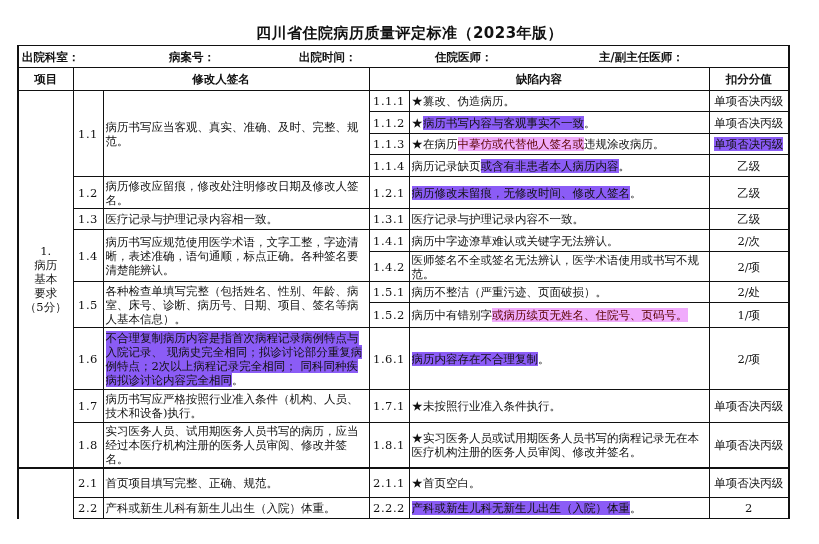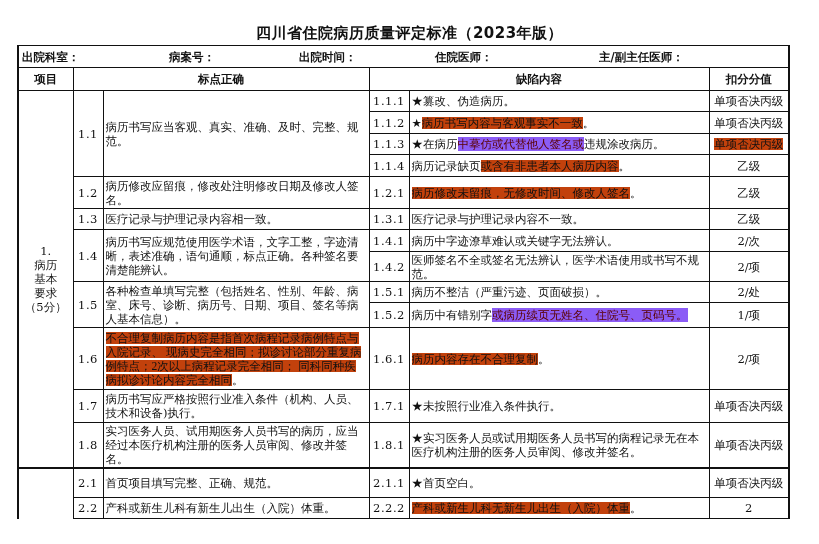--- a/index.html
+++ b/index.html
@@ -12,22 +12,22 @@
                table-layout: fixed; width: 771px; }
   table.main td { border: 1px solid #111; padding: 0 2px; font-size: 11.5px; line-height: 14px;
                   vertical-align: middle; overflow: hidden; }
   .bold-sans { font-family: "DejaVu Sans", "Liberation Sans", sans-serif; font-weight: bold; font-size: 11px; }
   .info-row td { height: 21px; border-top: 2px solid #111; }
   .info-cell { position: relative; }
   .info-item { position: absolute; top: 4px; text-align: right; }
   .hdr td { height: 22px; text-align: center; border-bottom: 2px solid #111; }
   .num { text-align: center; font-size: 11px; letter-spacing: 0.5px; }
   .ded { text-align: center; font-size: 11px; border-radius: 8px; }
-  .hl-y { background: #c2410c; font-family: Liberation Serif, serif; }
-  .hl-r { background: #8b5cf6; color: #5a0000; }
+  .hl-y { background: #8b5cf6; }
+  .hl-r { background: #f0abfc; color: #5a0000; }
   .thick-l { border-left: 2px solid #111 !important; }
   .thick-r { border-right: 2px solid #111 !important; }
   .thick-b { border-bottom: 2px solid #111 !important; }
   .cat { text-align: center; line-height: 17px; font-size: 11.5px; }
   .nob { border-bottom: none !important; }
 </style>
 </head>
 <body>
 
 <div class="title">四川省住院病历质量评定标准（2023年版）</div>
@@ -46,21 +46,21 @@
       <td colspan="6" class="info-cell bold-sans thick-l thick-r" id="info-cell">
           <span class="info-item" style="left: 3px;">出院科室：</span>
           <span class="info-item" style="left: 150px;">病案号：</span>
           <span class="info-item" style="left: 280px;">出院时间：</span>
           <span class="info-item" style="left: 416px;">住院医师：</span>
           <span class="info-item" style="left: 580px;">主/副主任医师：</span>
         </td>
     </tr>
     <tr class="hdr bold-sans">
       <td class="thick-l">项目</td>
-      <td colspan="2">标点正确</td>
+      <td colspan="2">修改人签名</td>
       <td colspan="2">缺陷内容</td>
       <td class="thick-r">扣分分值</td>
     </tr>
   <tr style="height: 21px;">
         <td rowspan="13" class="cat thick-l thick-b">
           <div>1.</div>
           <div>病历</div>
           <div>基本</div>
           <div>要求</div>
           <div>（5分）</div>

